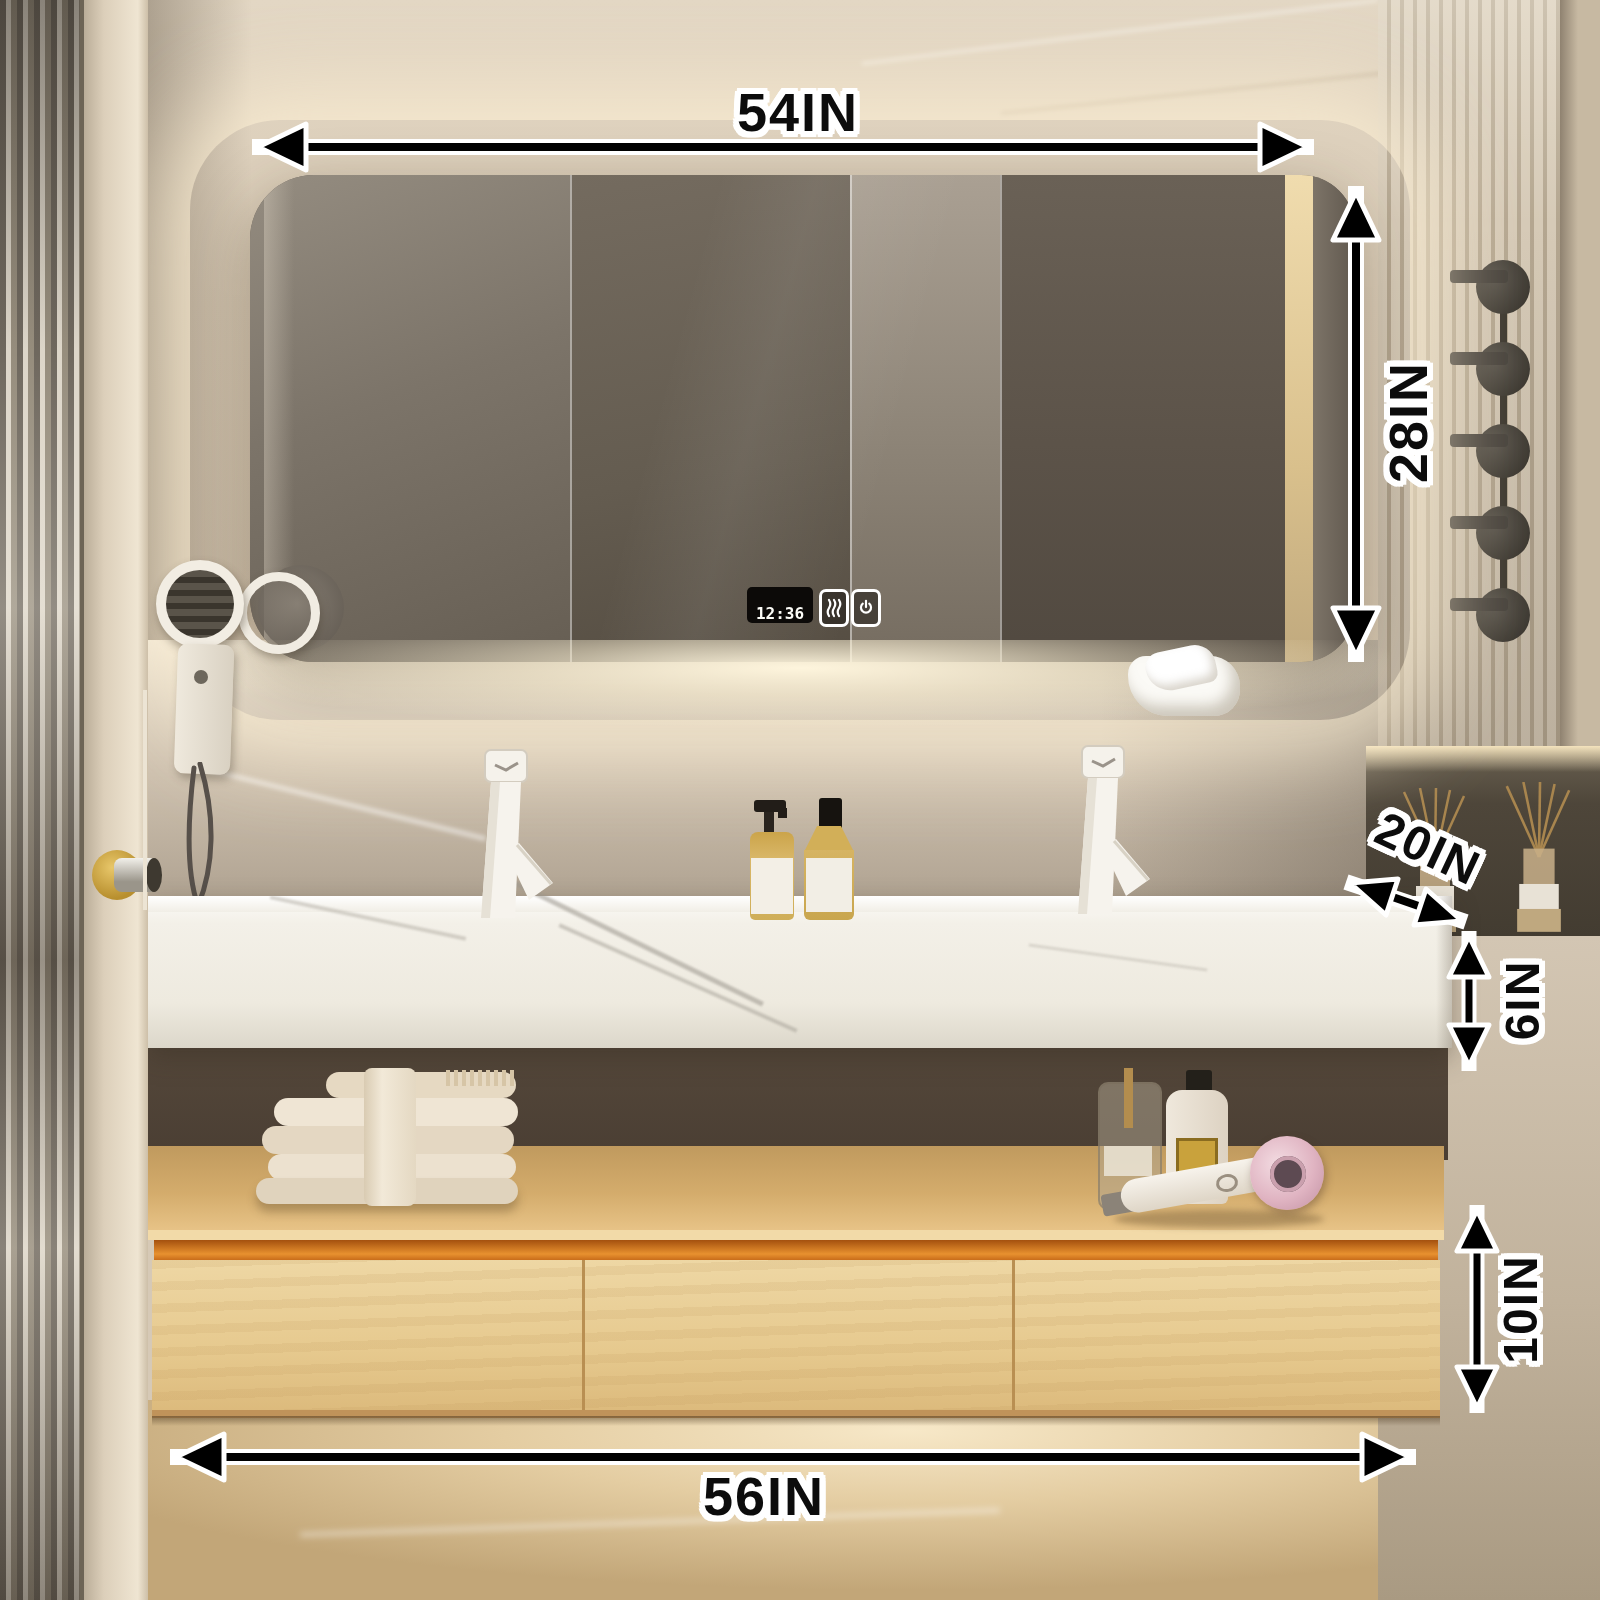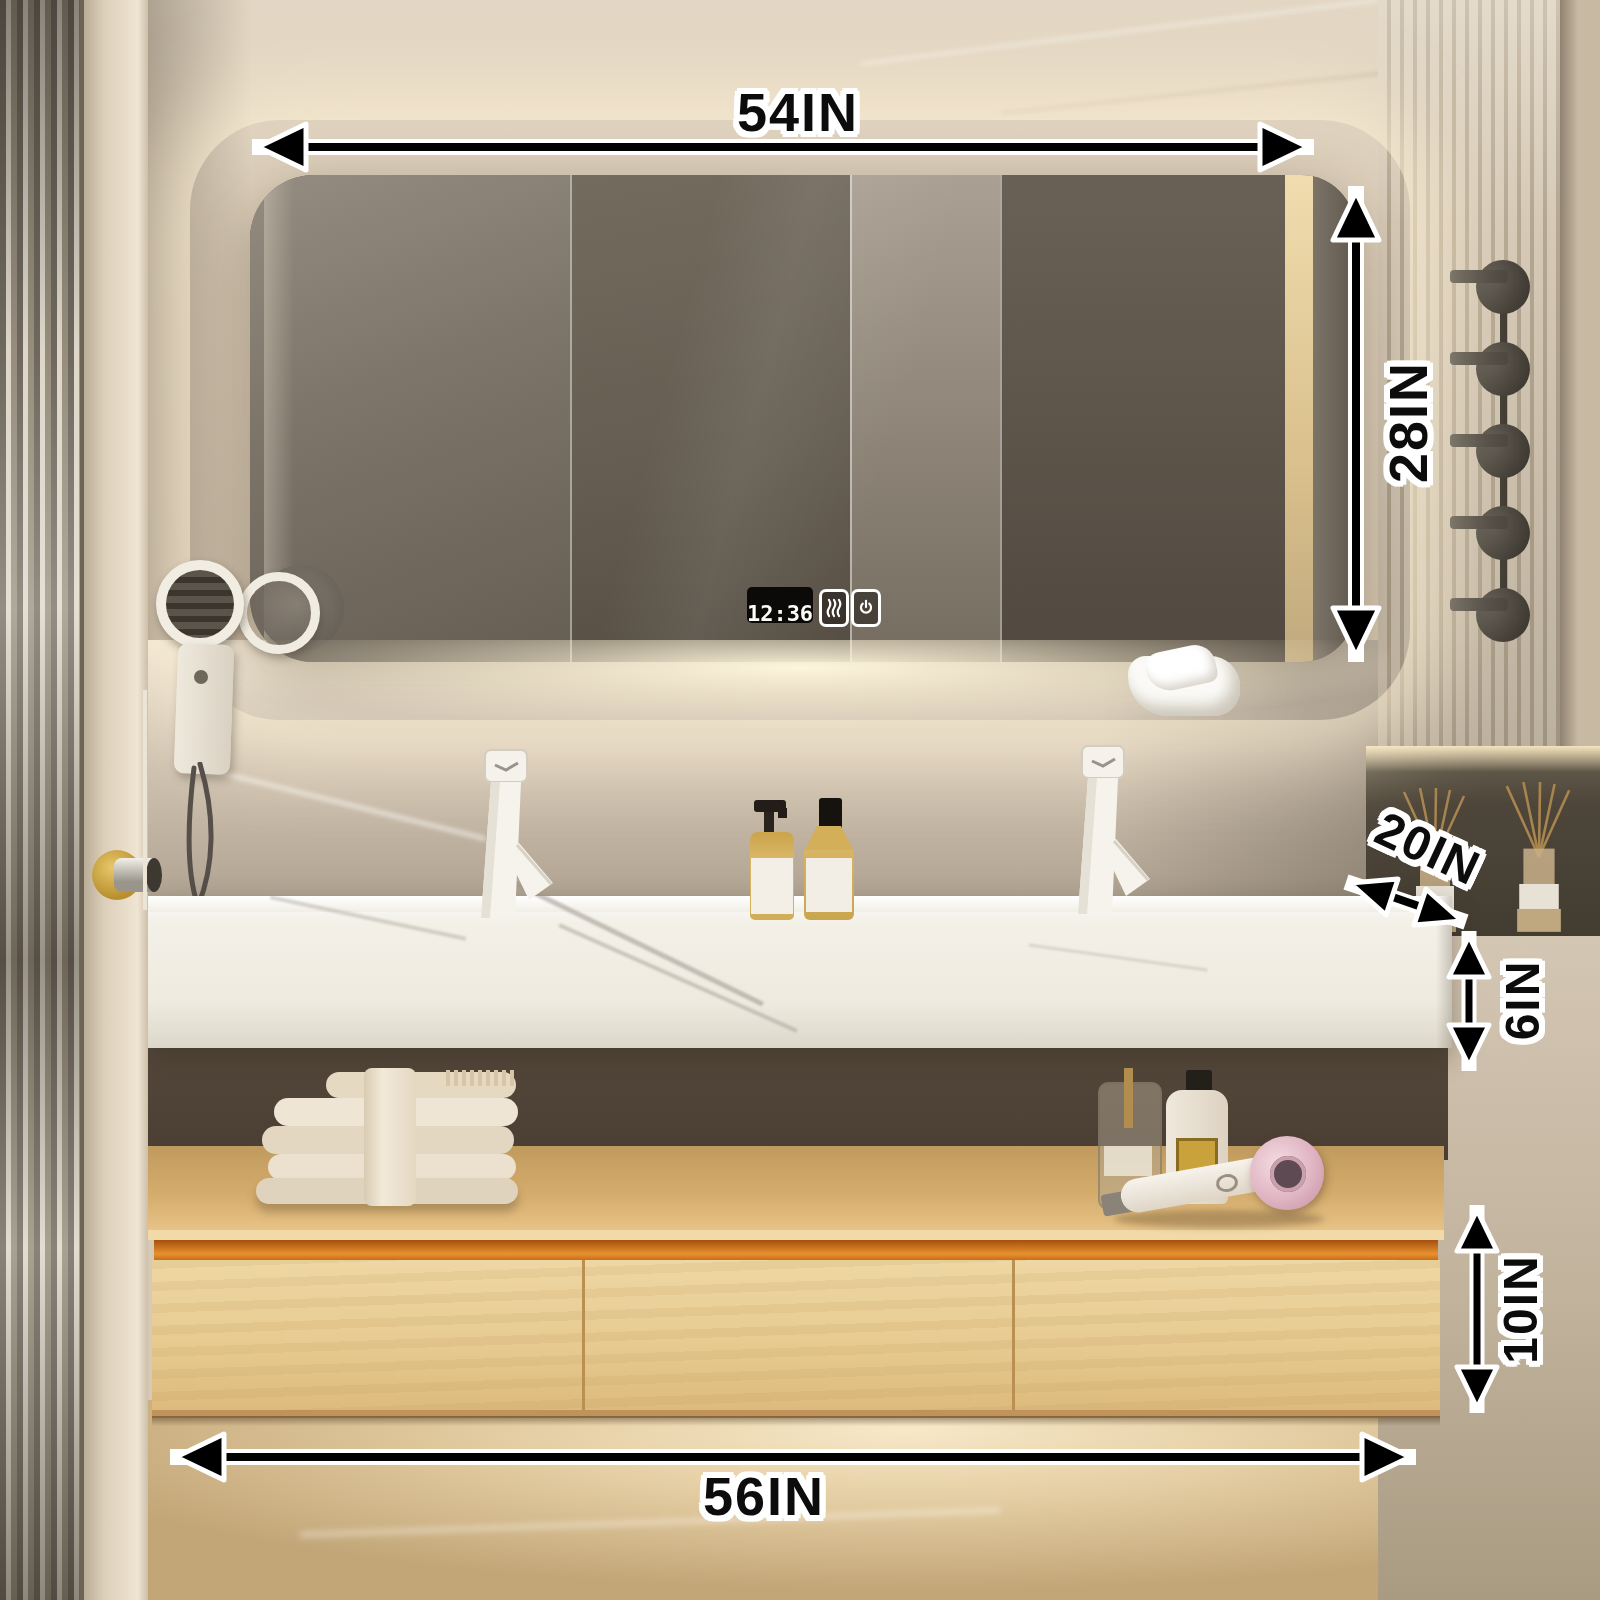--- a/index.html
+++ b/index.html
@@ -84,21 +84,21 @@
     <div class="abs" style="left:1063px;top:0;width:42px;height:487px;border-radius:0 54px 54px 0;background:linear-gradient(90deg,#7d7468,#60584e);"></div>
     <div class="abs seam" style="left:320px;top:0;height:487px;"></div>
     <div class="abs seam" style="left:600px;top:0;height:487px;"></div>
     <div class="abs seam" style="left:750px;top:0;height:487px;"></div>
     <div class="abs" style="left:0;top:0;width:1105px;height:487px;background:linear-gradient(105deg,transparent 38%,rgba(255,255,255,.07) 46%,transparent 58%);"></div>
 
     <div class="abs" style="left:8px;top:390px;width:86px;height:86px;border-radius:50%;background:radial-gradient(circle at 45% 45%,#8d857a,#59524a);opacity:.8;"></div>
   </div>
 
   <div class="abs" style="left:747px;top:587px;width:66px;height:36px;background:#0c0a08;border-radius:5px;display:flex;align-items:center;justify-content:center;z-index:6;">
-    <span style="font-family:'DejaVu Sans Mono',monospace;font-weight:700;font-size:22px;color:#fdfdf8;letter-spacing:0;margin-top:16px;">12:36</span>
+    <span style="font-family:'DejaVu Sans Mono',monospace;font-weight:700;font-size:16px;color:#fdfdf8;letter-spacing:0;margin-top:16px;">12:36</span>
   </div>
   <div class="abs" style="left:819px;top:589px;width:24px;height:32px;border:3px solid #fff;border-radius:7px;background:rgba(30,26,22,.55);z-index:6;display:flex;align-items:center;justify-content:center;">
     <svg width="16" height="20" viewBox="0 0 16 20">
         <g fill="none" stroke="#fff" stroke-width="2.2" stroke-linecap="round">
           <path d="M3 2 q2.6 4 0 8 q-2.6 4 0 8"></path>
           <path d="M8 2 q2.6 4 0 8 q-2.6 4 0 8"></path>
           <path d="M13 2 q2.6 4 0 8 q-2.6 4 0 8"></path>
         </g>
       </svg>
   </div>

